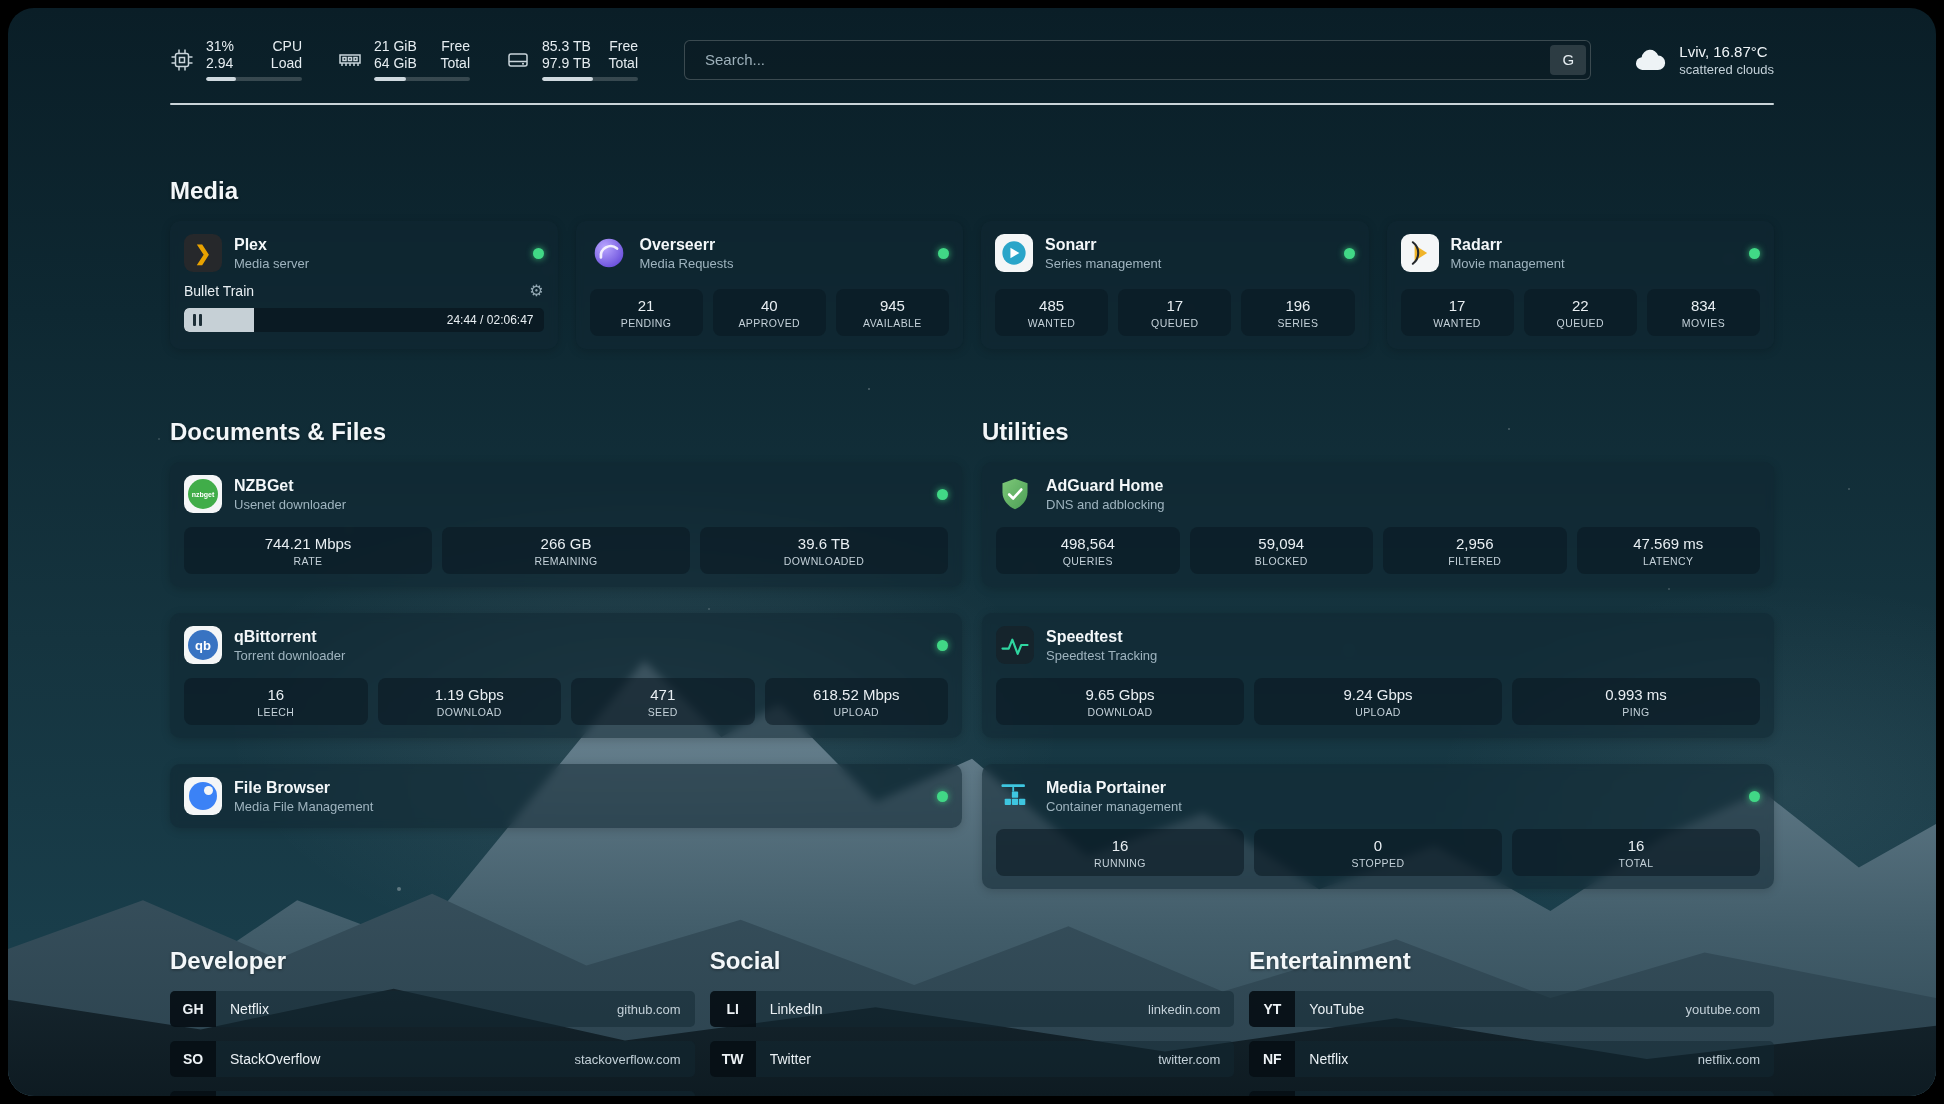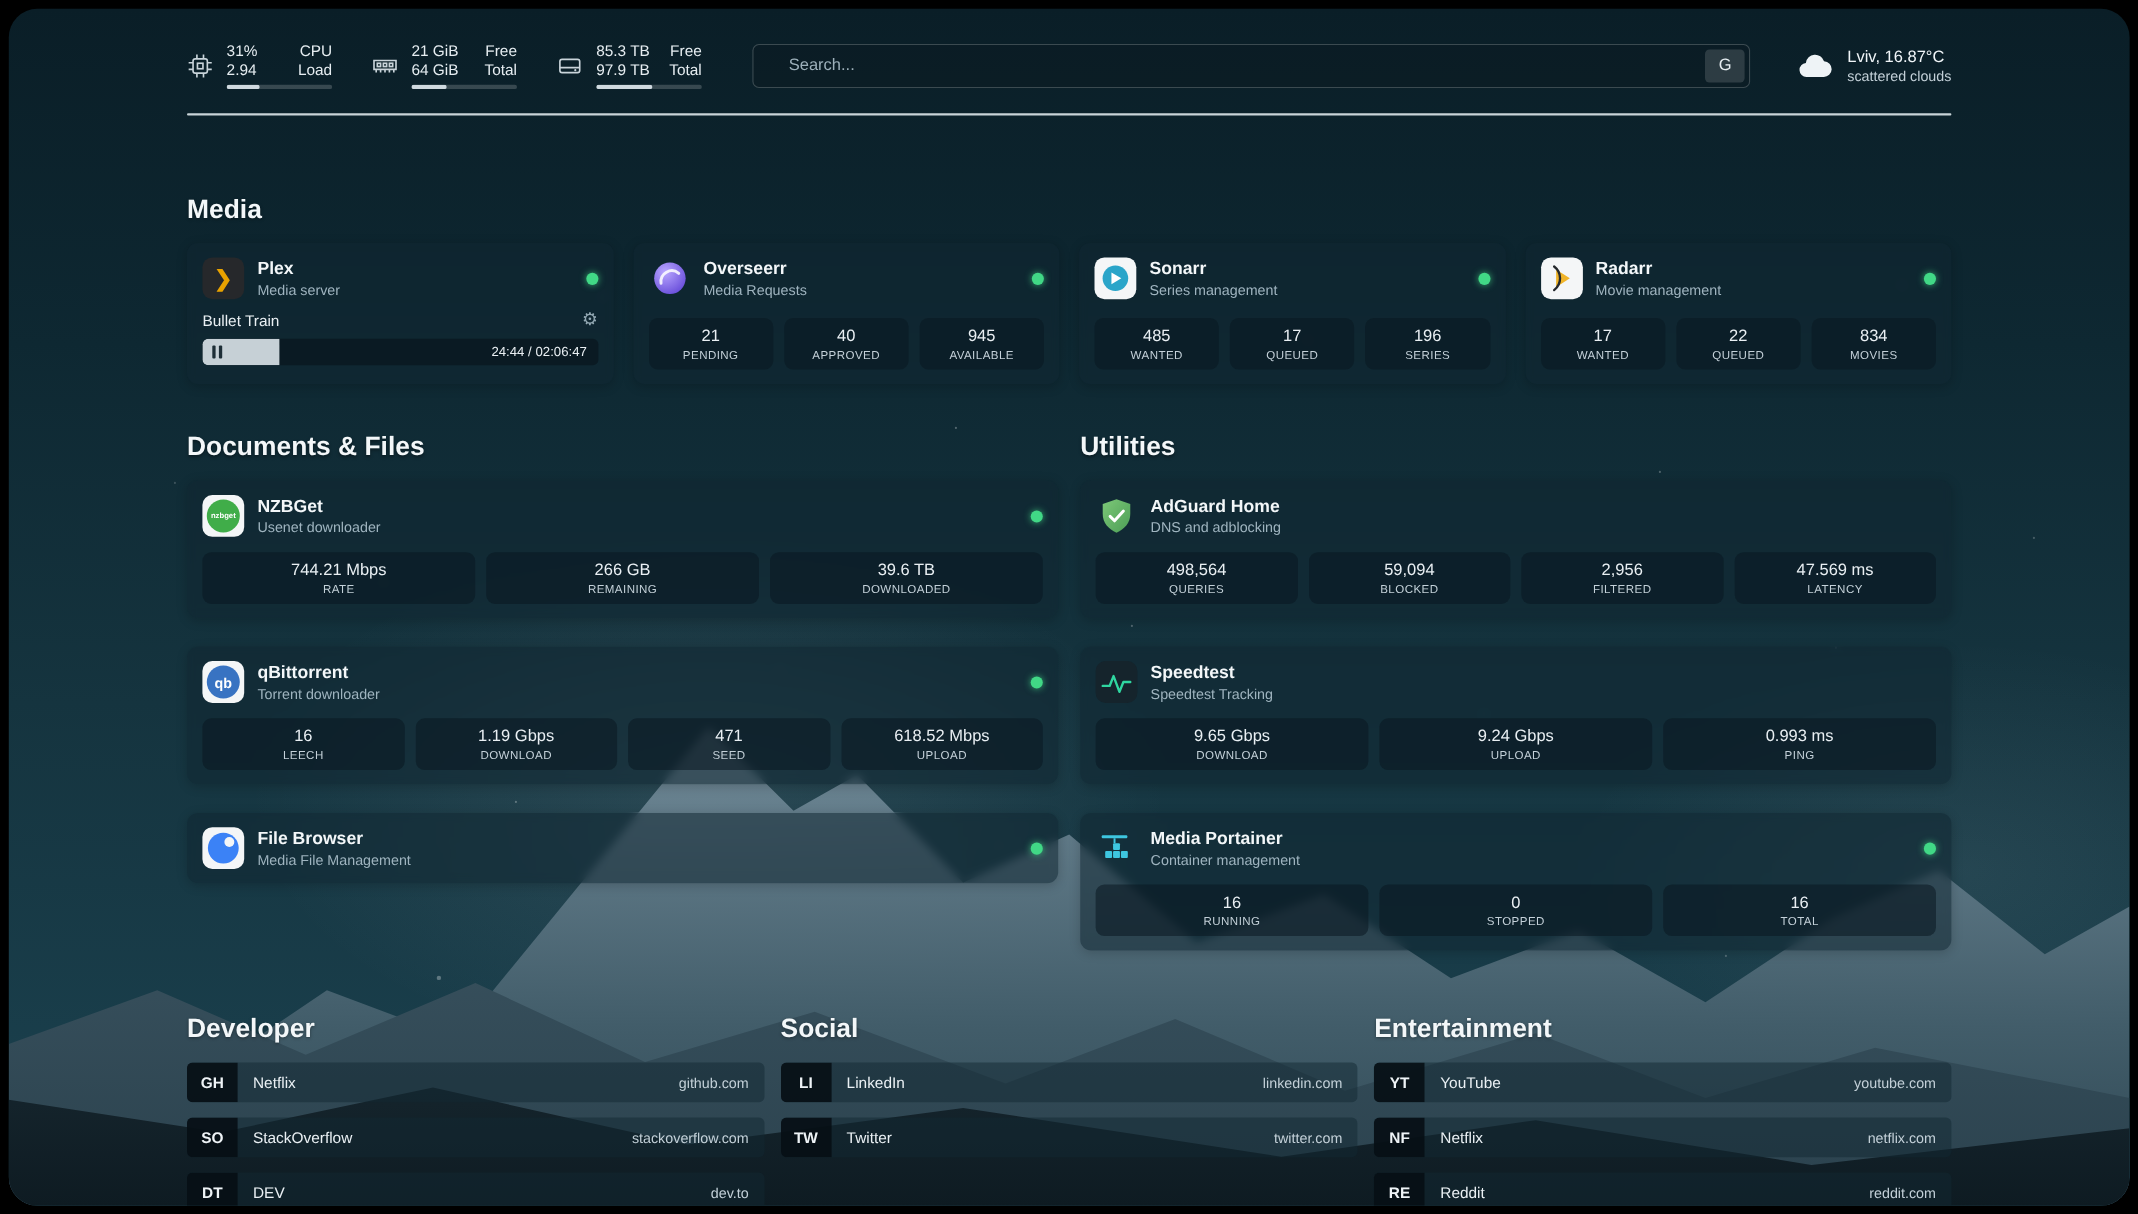--- a/index.html
+++ b/index.html
@@ -43,21 +43,21 @@
   .resources { display:flex; gap:36px; }
   .res { display:flex; gap:12px; align-items:center; }
   .res svg { width:24px; height:24px; stroke:#c9d4da; fill:none; stroke-width:1.5; flex:none; }
   .res-body { width:96px; }
   .res-row { display:flex; justify-content:space-between; gap:14px; font-size:14px; color:#e6edf1; line-height:17px; }
   .res-bar { margin-top:5px; height:4px; border-radius:2px; background:rgba(255,255,255,.18); overflow:hidden; }
   .res-fill { height:100%; background:#cfd9df; border-radius:2px; }
 
   .search-wrap { flex:1; margin:0 42px 0 46px; position:relative; }
   .search-input { width:100%; height:40px; background:rgba(11,28,36,.72); border:1px solid rgba(255,255,255,.20);
-    border-radius:6px; color:#e6edf1; font-size:15px; padding:0 58px 0 32px; outline:none; font-family:inherit; }
+    border-radius:6px; color:#e6edf1; font-size:15px; padding:0 58px 0 20px; outline:none; font-family:inherit; }
   .search-input::placeholder { color:#9db0ba; }
   .search-btn { position:absolute; right:5px; top:5px; width:36px; height:30px; background:rgba(255,255,255,.14);
     border:none; border-radius:4px; color:#e6edf1; font-size:15px; display:flex; align-items:center; justify-content:center; cursor:pointer; }
 
   .weather { display:flex; align-items:center; gap:12px; color:#f0f5f8; }
   .weather svg { width:34px; height:34px; flex:none; }
   .weather-loc { font-size:15px; }
   .weather-cond { font-size:13px; color:#c3d0d8; margin-top:2px; }
 
   .divider { margin-top:22px; height:2px; background:rgba(235,243,247,.85); border-radius:1px; }
@@ -87,21 +87,21 @@
   
   .np-row { display:flex; align-items:center; justify-content:space-between; margin-top:11px; }
   .np-title { font-size:14px; color:#e9eff3; }
   .gear { font-size:16px; color:#93a8b3; cursor:pointer; line-height:1; }
   .player { margin-top:9px; position:relative; height:24px; border-radius:5px; background:rgba(8,20,27,.65); overflow:hidden; }
   .player-fill { height:100%; background:#c6d0d6; border-radius:5px 0 0 5px; }
   .pause { position:absolute; left:9px; top:6px; display:flex; gap:3px; cursor:pointer; }
   .pause i { display:block; width:3px; height:12px; background:#1d2e37; border-radius:1px; }
   .player-time { position:absolute; right:10px; top:5px; font-size:12px; color:#e9eff3; }
 
-  .two-cols { display:grid; grid-template-columns:1fr 1fr; gap:20px; margin-top:44px; }
+  .two-cols { display:grid; grid-template-columns:1fr 1fr; gap:20px; margin-top:69px; }
   .col-stack { display:flex; flex-direction:column; gap:26px; margin-top:16px; }
 
   
   .bookmarks { display:grid; grid-template-columns:1fr 1fr 1fr; gap:15px; margin-top:58px; }
   .bm-list { display:flex; flex-direction:column; gap:14px; margin-top:16px; }
   .bm-item { display:flex; align-items:center; height:36px; background:rgba(17,39,49,.5); border-radius:5px; overflow:hidden; cursor:pointer; }
   .bm-abbr { width:46px; align-self:stretch; background:rgba(6,14,19,.88); color:#eef3f6; font-size:14px; font-weight:700;
     display:flex; align-items:center; justify-content:center; flex:none; }
   .bm-name { margin-left:14px; font-size:14px; color:#eaf0f4; }
   .bm-url { margin-left:auto; margin-right:14px; font-size:13px; color:#c3d0d8; }

